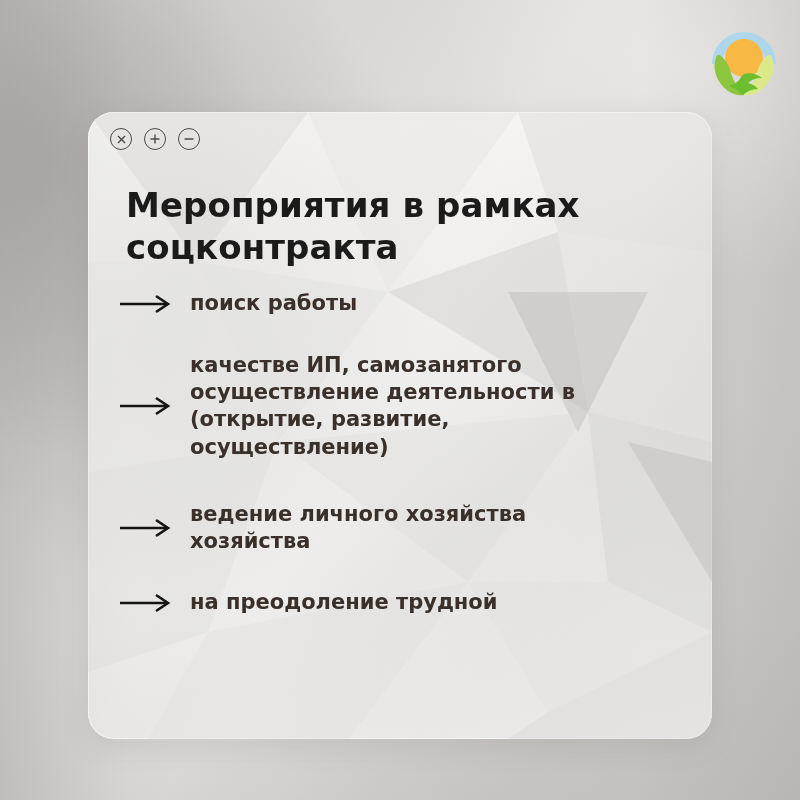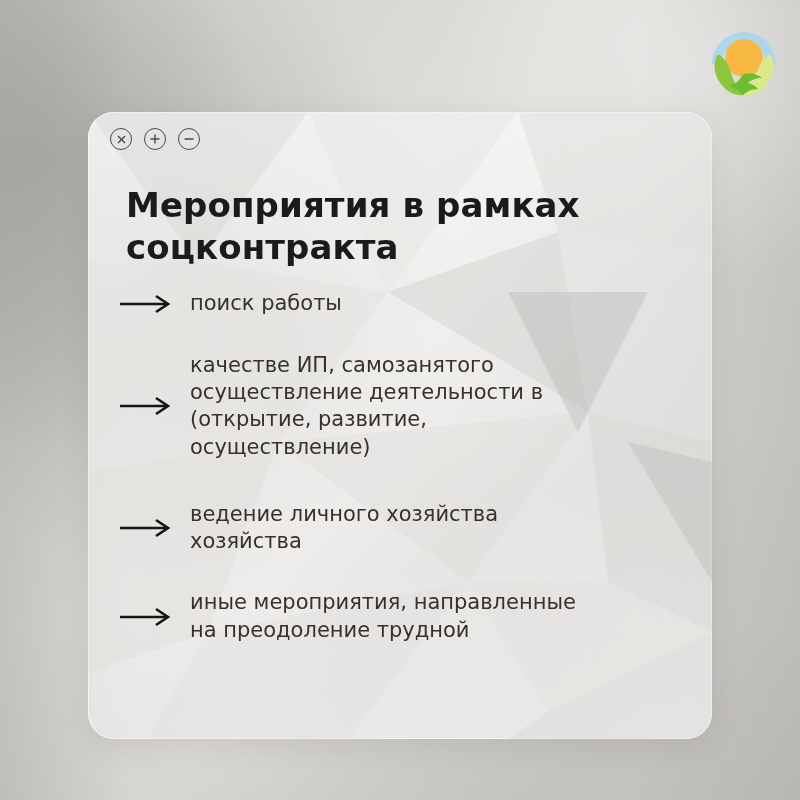--- a/index.html
+++ b/index.html
@@ -131,21 +131,21 @@
   .arrow {
     flex: 0 0 auto;
     width: 58px;
     height: 26px;
     color: #151515;
   }
   .arrow svg { display: block; width: 58px; height: 26px; }
 
   .item-text {
     font-size: 21px;
-    font-weight: 400;
+    font-weight: 700;
     line-height: 1.30;
     color: #3a3029;
     max-width: 500px;
   }
   .item-text .ln { display: block; }
 
   
   .item.i1 { margin-top: 4px; margin-bottom: 34px; }
   .item.i2 { margin-bottom: 40px; }
   .item.i3 { margin-bottom: 34px; }
@@ -259,21 +259,20 @@
         </div>
 
         <div class="item i4">
           <span class="arrow">
             <svg viewBox="0 0 58 26" aria-hidden="true">
               <line x1="2" y1="13" x2="48" y2="13" stroke="currentColor" stroke-width="2.6"></line>
               <polyline points="38,5 50,13 38,21" fill="none" stroke="currentColor" stroke-width="2.6"></polyline>
             </svg>
           </span>
           <span class="item-text">
-            <span class="ln">иные мероприятия, направленные</span>
             <span class="ln">на преодоление трудной</span>
           </span>
         </div>
 
       </div>
     </div>
   </div>
 </div>
 
 </body></html>

